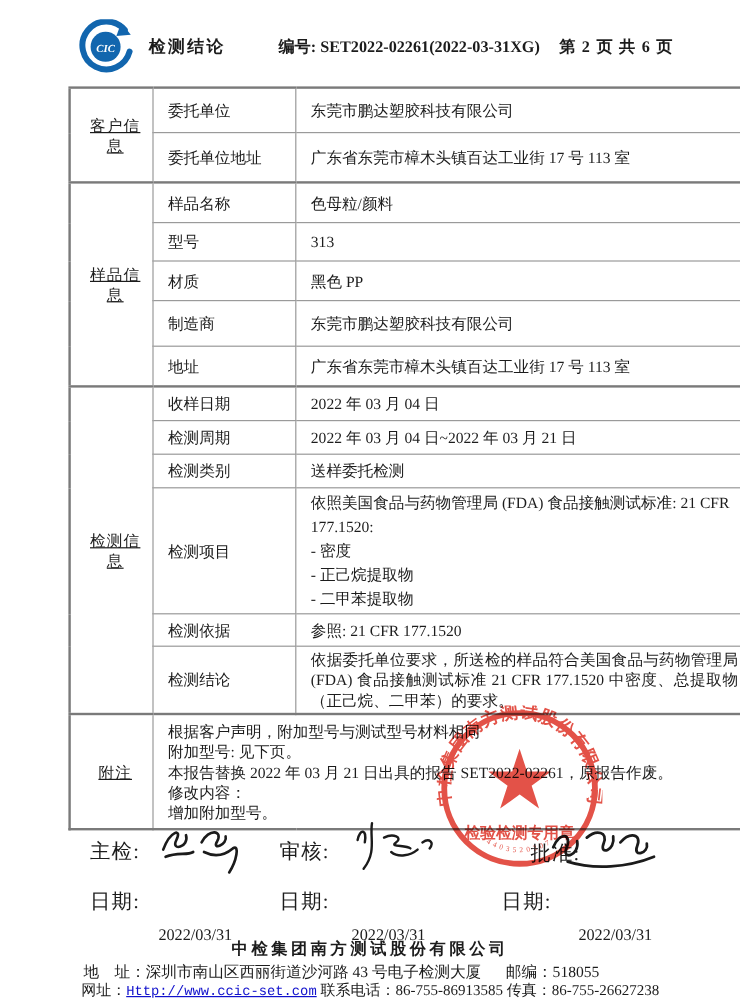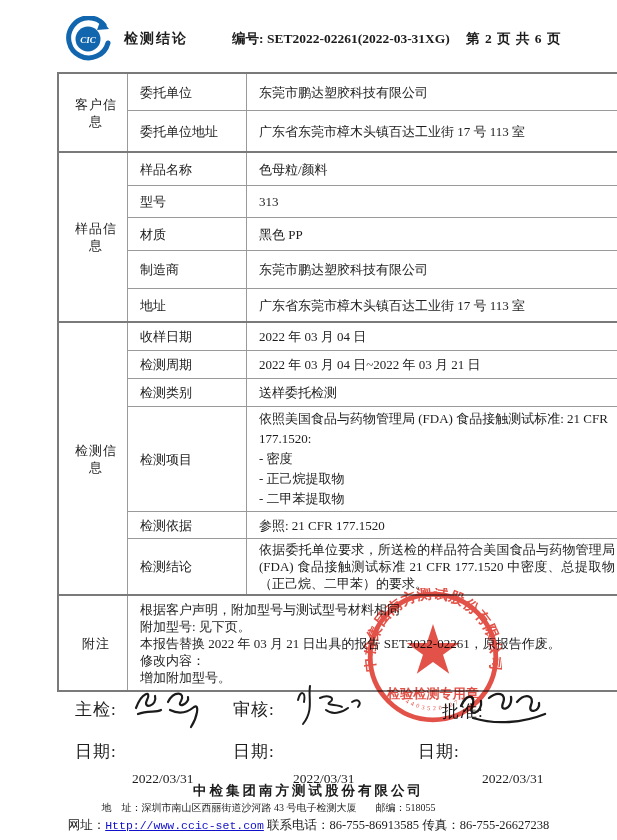--- a/index.html
+++ b/index.html
@@ -11,39 +11,39 @@
   .hdr-title{left:124px;top:30px;font-size:14px;font-weight:bold;letter-spacing:2px;}
   .hdr-no{left:232px;top:30px;font-size:13.5px;font-weight:bold;}
   .hdr-page{left:466px;top:30px;font-size:13.5px;font-weight:bold;letter-spacing:1px;}
 
   
   table.rpt{position:absolute;left:57px;top:72px;width:506px;border-collapse:collapse;table-layout:fixed;}
   table.rpt td{border:1px solid #9a9a9a;font-size:13px;vertical-align:middle;
                padding:2px 6px 2px 12px;line-height:17px;overflow:hidden;}
   table.rpt{border:2px solid #7a7a7a;}
   tr.sec-top td{border-top:2px solid #7a7a7a;}
-  td.sec{width:50px;text-align:center;padding:2px 4px;letter-spacing:1px;}
+  td.sec{width:50px;text-align:center;padding:2px 4px;letter-spacing:1px;text-decoration:underline;}
   td.lbl{width:100px;}
   td.val{width:356px;}
   .vline{line-height:20px;}
   td.note-cell{line-height:18.6px;padding-top:5px;vertical-align:top;}
   .concl{line-height:16.5px;text-align:justify;}
 
   
   .sig-label{font-size:17px;letter-spacing:1px;}
   .sig-svg{position:absolute;}
   .date-label{font-size:17px;letter-spacing:1px;}
   .date-val{font-size:13.5px;margin-top:32px;}
 
   
   .stamp{left:364px;top:588px;width:138px;height:138px;opacity:.88;mix-blend-mode:multiply;}
 
   
   .foot-company{left:0;top:782px;width:617px;text-align:center;font-size:13.5px;font-weight:bold;letter-spacing:3px;}
-  .foot-line{left:0;top:801px;width:537px;text-align:center;font-size:10px;}
+  .foot-line{left:0;top:801px;width:537px;text-align:center;font-size:13px;padding-left:16px;}
   .foot-line2{left:0;top:817px;width:617px;text-align:center;font-size:12.5px;}
   .foot-link{color:#1111cc;text-decoration:underline;font-family:"Liberation Mono","DejaVu Sans Mono",monospace;font-size:11.5px;margin-top:32px;}
 </style>
 </head>
 <body>
 
 <div class="abs" style="left:63px;top:16px;width:50px;height:46px;">
   <svg width="50" height="46" viewBox="0 0 50 46">
     <path d="M41 9 A 20 20 0 1 0 45 27" fill="none" stroke="#1266ae" stroke-width="5" stroke-linecap="round"></path>
     <path d="M38 3 L46 13 L34 14 Z" fill="#1266ae"></path>

